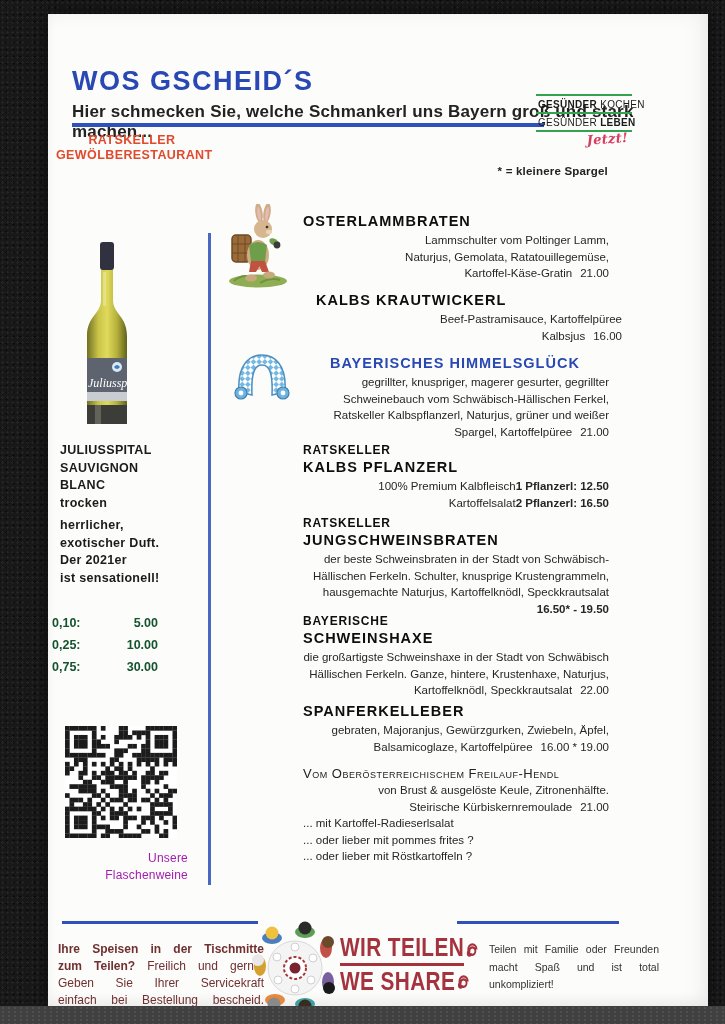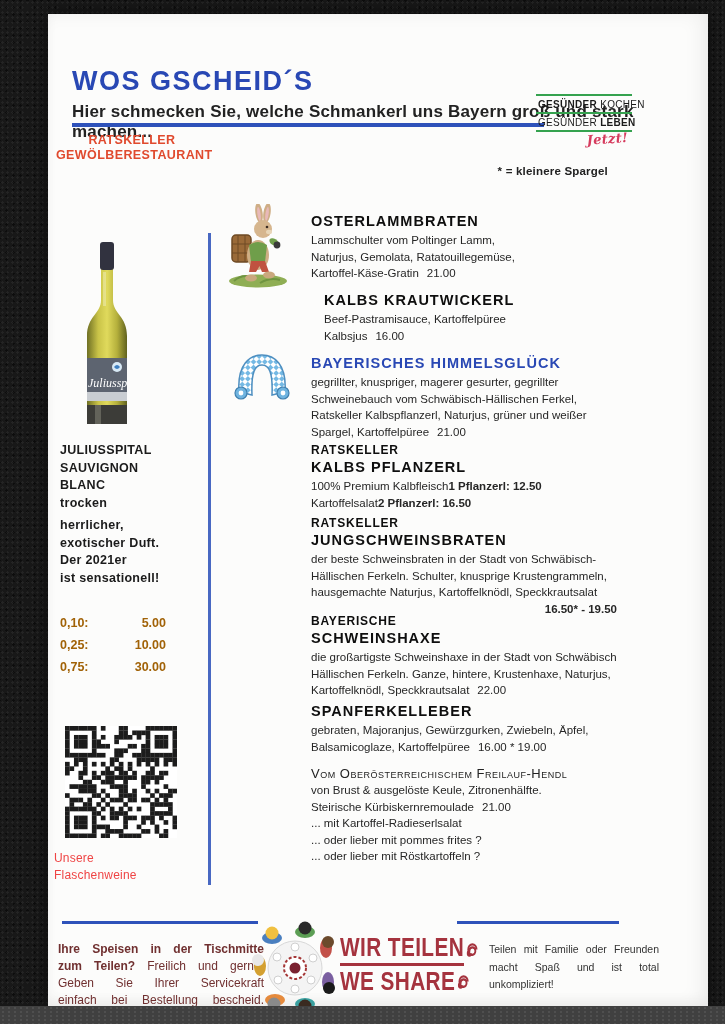--- a/index.html
+++ b/index.html
@@ -36,34 +36,34 @@
   .badge .gline{height:2px;background:var(--green);margin:1px 0;}
   .badge .brow{padding:1.5px 2px;white-space:nowrap;}
   .badge .bscript{text-align:right;color:var(--scriptred);font-family:"DejaVu Serif",serif;
     font-style:italic;font-weight:700;font-size:13px;transform:rotate(-4deg);padding-right:4px;}
   .note{right:100px;top:151px;font-size:11.5px;color:#222;font-weight:700;letter-spacing:.2px;}
 
   
   .bottle-wrap{left:27px;top:226px;width:64px;height:186px;}
   .winetxt{left:12px;top:428px;font-size:12.5px;font-weight:700;line-height:17.5px;color:#1b1b1b;letter-spacing:.3px;}
   .winedesc{top:503px;}
-  .wineprices{left:12px;top:598px;width:106px;font-size:12.5px;font-weight:700;color:#a16207;}
+  .wineprices{left:4px;top:598px;width:106px;font-size:12.5px;font-weight:700;color:#14532d;}
   .wineprices .prow{display:flex;justify-content:space-between;line-height:22px;}
   .qr{left:17px;top:712px;width:112px;height:112px;background:#fff;}
-  .qrcap{left:6px;top:836px;width:134px;text-align:left;font-size:12px;color:#ef4444;line-height:17px;letter-spacing:.2px;}
+  .qrcap{left:6px;top:836px;width:134px;text-align:right;font-size:12px;color:#a21caf;line-height:17px;letter-spacing:.2px;}
   .vline{left:160px;top:219px;width:3px;height:652px;background:var(--vline);}
 
   
   .menu-col{left:255px;top:0;width:306px;height:900px;}
-  .menu-item{position:absolute;left:8px;width:306px;}
+  .menu-item{position:absolute;left:0;width:306px;}
   .menu-item .title{font-size:14.5px;font-weight:700;letter-spacing:1px;color:#0e0e0e;line-height:18px;margin-bottom:2px;}
-  .menu-item .title.blue{color:var(--accent);}
+  .menu-item .title.blue{color:var(--accent);margin-left:27px;}
   .kicker{font-size:12px;font-weight:700;letter-spacing:.8px;color:#0e0e0e;line-height:16px;}
   .smallcaps{font-variant:small-caps;font-size:13px;letter-spacing:.5px;color:#222;line-height:16px;}
-  .line{display:flex;justify-content:flex-start;font-size:11.5px;line-height:16.5px;color:#262626;}
+  .line{display:flex;justify-content:flex-end;font-size:11.5px;line-height:16.5px;color:#262626;}
   .line .txt{white-space:nowrap;}
   .line .price{margin-left:8px;white-space:nowrap;}
   .line .row-right{font-weight:700;white-space:nowrap;}
   .line.priceline{justify-content:flex-end;font-weight:700;}
   .extra{font-size:11.5px;line-height:16.5px;color:#262626;}
 
   .bunny{left:176px;top:190px;width:68px;height:86px;}
   .banner{left:184px;top:336px;width:60px;height:52px;}
 
   

